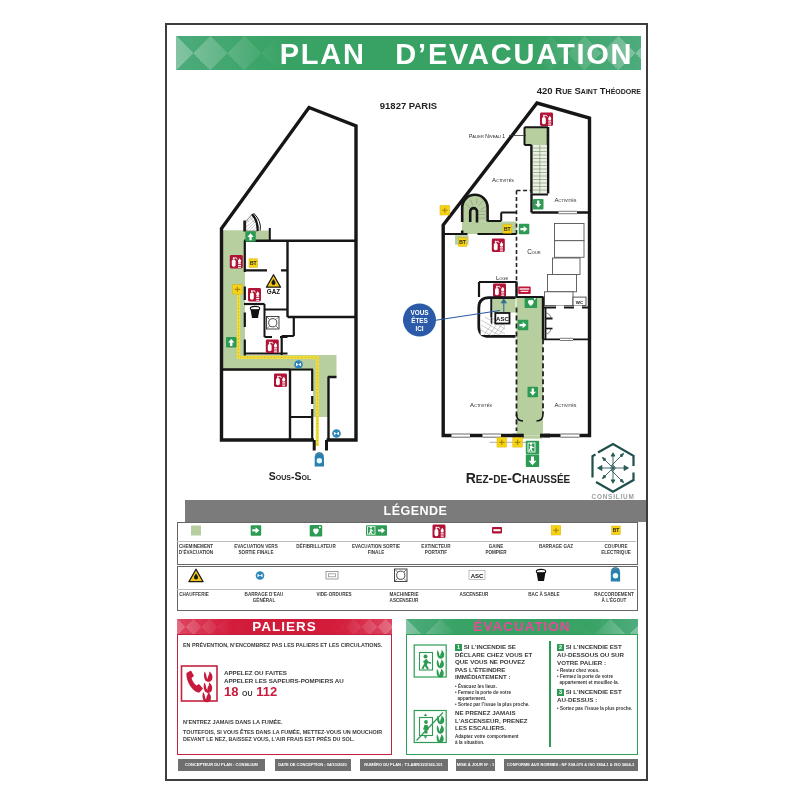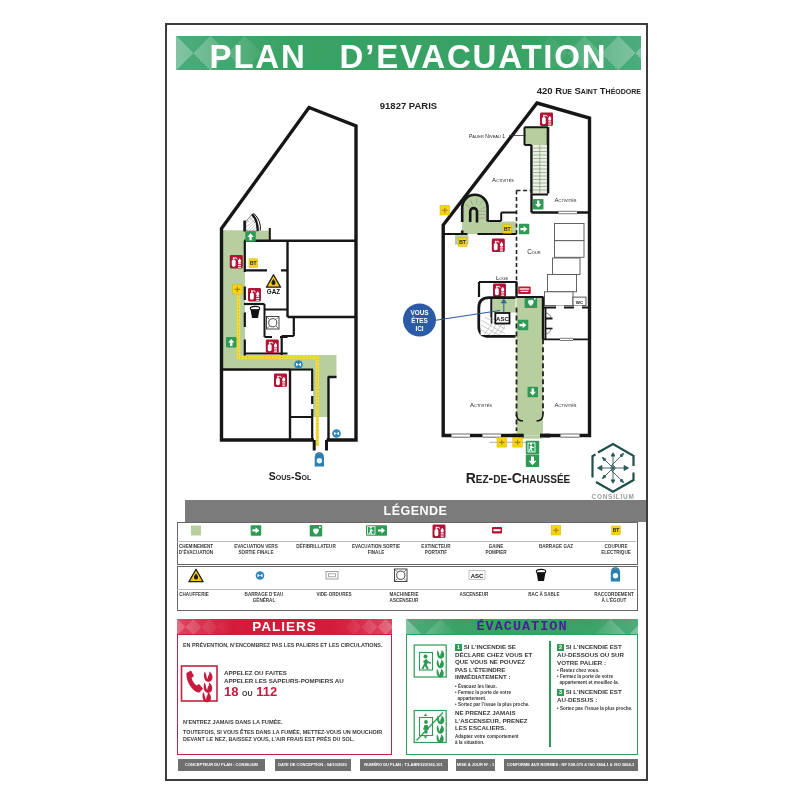--- a/index.html
+++ b/index.html
@@ -25,21 +25,21 @@
     background-size:100% 100%, 16px 16px, 16px 16px;background-position:0 0, 0 8px, 0 8px;
   }
 </style>
 </head>
 <body>
 
 <div class="abs" style="left:165px;top:23px;width:479px;height:754px;border:2px solid #3d3d3d;background:#fff;"></div>
 
 <div class="abs diamond-green" style="left:176px;top:36px;width:465px;height:34px;"></div>
 
-<div class="abs" style="left:176px;top:38px;width:465px;text-align:center;color:#fff;font-size:33px;font-weight:bold;letter-spacing:1.8px;">PLAN&nbsp;&nbsp; D’EVACUATION</div>
+<div class="abs" style="left:176px;top:38px;width:465px;text-align:center;color:#fff;font-size:29px;font-weight:bold;letter-spacing:1.8px;padding-left:48px;">PLAN&nbsp;&nbsp; D’EVACUATION</div>
 
 <div class="abs" style="left:176px;top:85px;width:465px;text-align:right;color:#222;font-size:9.5px;font-variant:small-caps;font-weight:bold;">420 Rue Saint Théodore</div>
 
 <div class="abs" style="left:176px;top:100px;width:465px;text-align:center;color:#222;font-size:9.5px;font-weight:bold;">91827 PARIS</div>
 
 <div class="abs" style="left:230px;top:470px;width:120px;text-align:center;color:#222;font-size:10.5px;font-weight:bold;font-variant:small-caps;">Sous-Sol</div>
 
 <div class="abs" style="left:440px;top:470px;width:156px;text-align:center;color:#222;font-size:14px;font-weight:bold;font-variant:small-caps;">Rez-de-Chaussée</div>
 
 <svg class="abs" style="left:0;top:0;z-index:5;" width="800" height="800" viewBox="0 0 800 800">
@@ -505,21 +505,21 @@
 <div class="abs" style="left:177px;top:588.5px;width:459px;height:1px;background:#bbb;"></div>
 
 <div class="abs diamond-red" style="left:177px;top:619px;width:215px;height:15px;"></div>
 
 <div class="abs" style="left:177px;top:619px;width:215px;height:15px;text-align:center;color:#fff;font-weight:bold;font-size:13.5px;line-height:15px;letter-spacing:1px;">PALIERS</div>
 
 <div class="abs" style="left:177px;top:634px;width:213px;height:119px;border:1px solid #c22240;background:#fff;"></div>
 
 <div class="abs diamond-green" style="left:406px;top:619px;width:232px;height:15px;"></div>
 
-<div class="abs" style="left:406px;top:619px;width:232px;height:15px;text-align:center;color:#4c1d95;font-weight:bold;font-size:13.5px;line-height:15px;letter-spacing:1px;font-family:Liberation Mono, monospace;">ÉVACUATION</div>
+<div class="abs" style="left:406px;top:619px;width:232px;height:15px;text-align:center;color:#ec4899;font-weight:bold;font-size:13.5px;line-height:15px;letter-spacing:1px;">ÉVACUATION</div>
 
 <div class="abs" style="left:406px;top:634px;width:230px;height:119px;border:1px solid #2f9e57;background:#fff;"></div>
 
 <div class="abs lg" style="left:168px;top:544px;">CHEMINEMENT<br>D’ÉVACUATION</div>
 
 <div class="abs lg" style="left:228px;top:544px;">EVACUATION VERS<br>SORTIE FINALE</div>
 
 <div class="abs lg" style="left:288px;top:544px;">DÉFIBRILLATEUR</div>
 
 <div class="abs lg" style="left:348px;top:544px;">EVACUATION SORTIE<br>FINALE</div>

